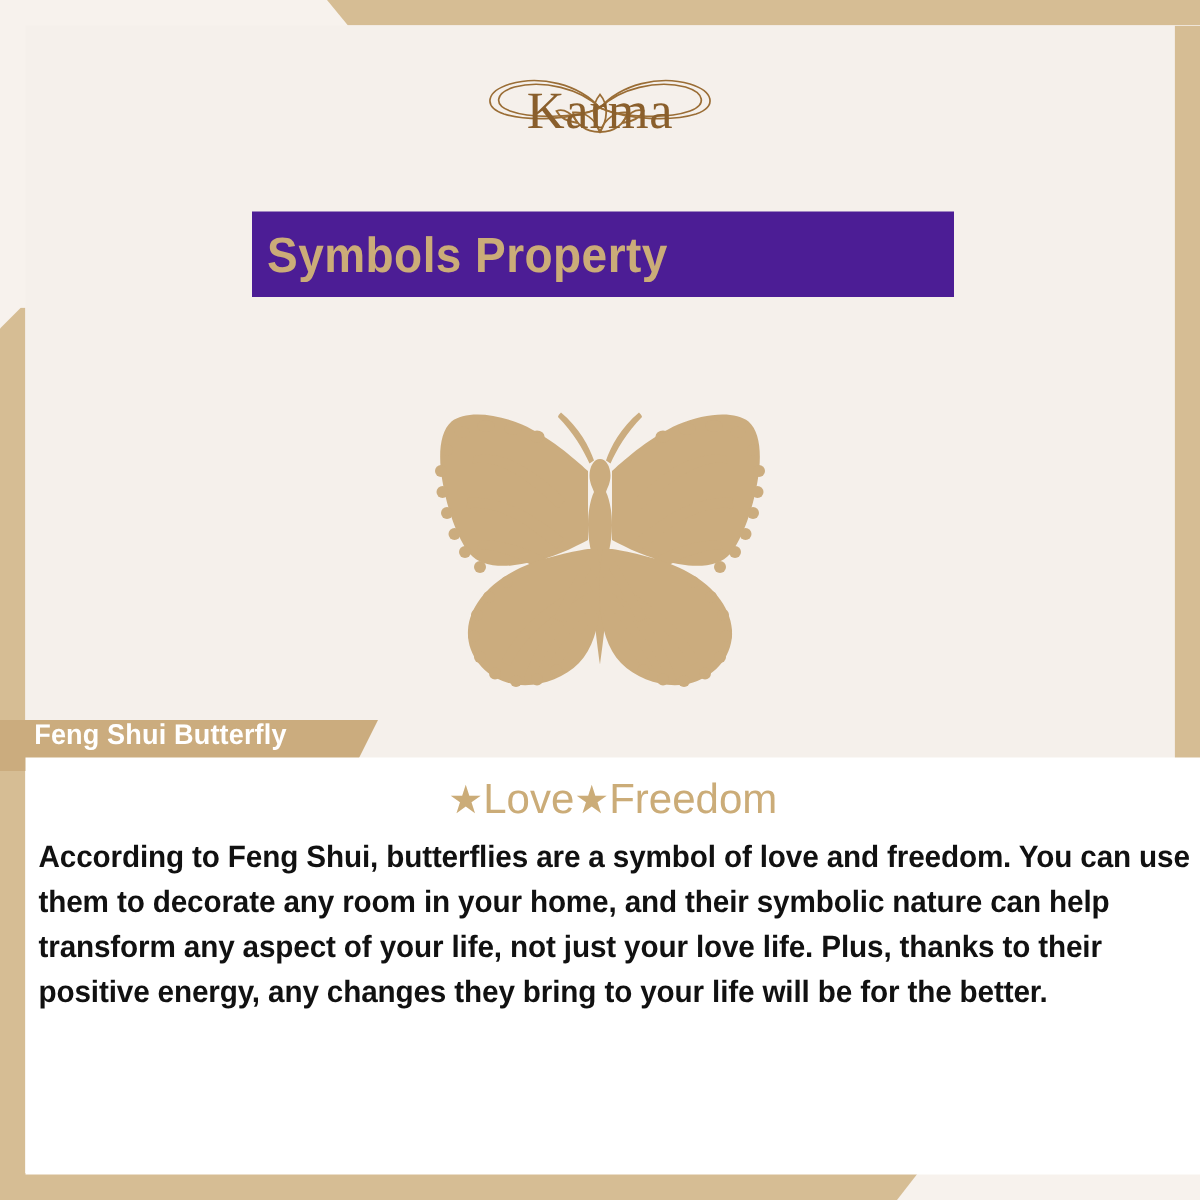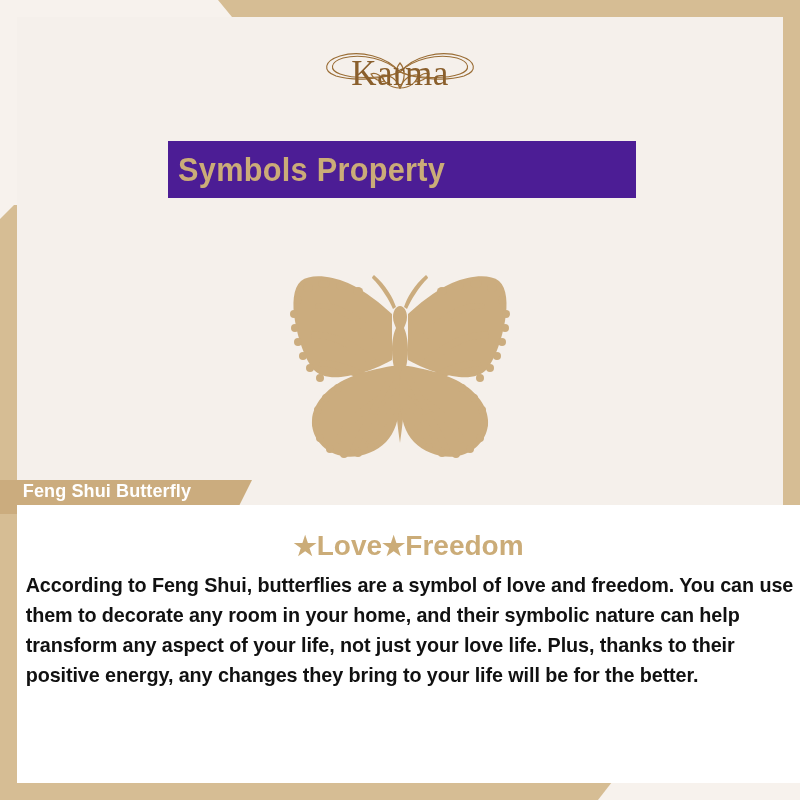--- a/index.html
+++ b/index.html
@@ -165,24 +165,24 @@
   .panel {
     position: absolute;
     left: 17px;
     top: 505px;
     width: 783px;
     height: 278px;
     background: #ffffff;
   }
   .headline {
     margin: 0;
-    padding-top: 25px;
+    padding-top: 12px;
     text-align: center;
     font-family: "Liberation Sans Narrow", "Liberation Sans", sans-serif;
-    font-weight: bold;
+    font-weight: normal;
     font-size: 28px;
     color: #cbac78;
     letter-spacing: 0px;
     white-space: nowrap;
   }
   .headline .star {
     font-size: 26px;
     line-height: 1;
   }
   .body-text {

